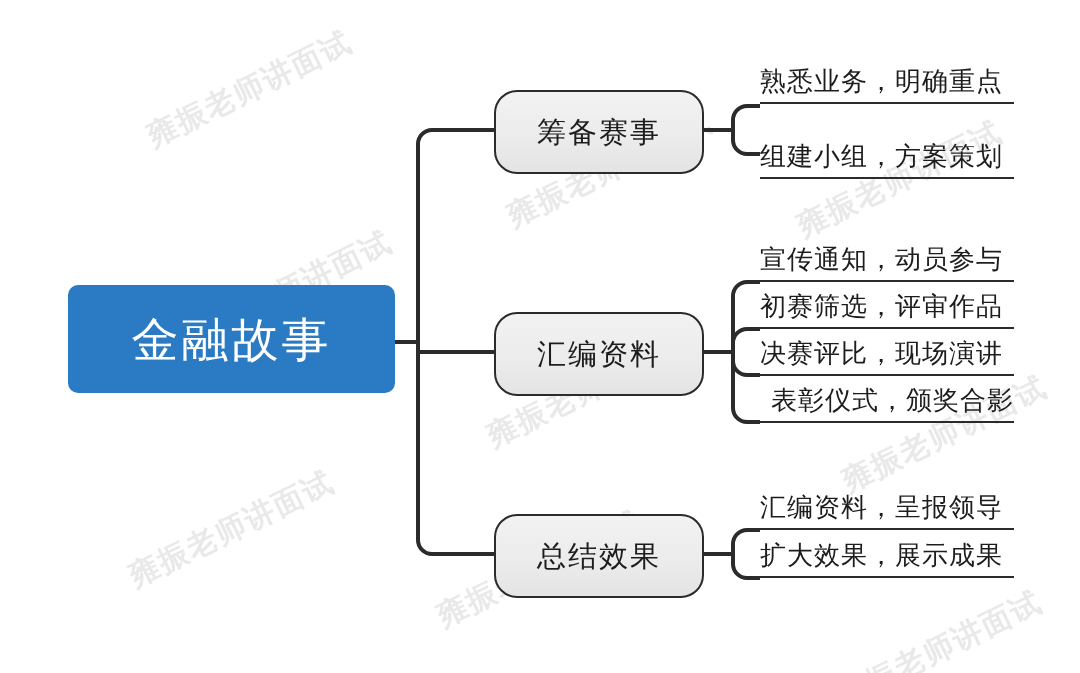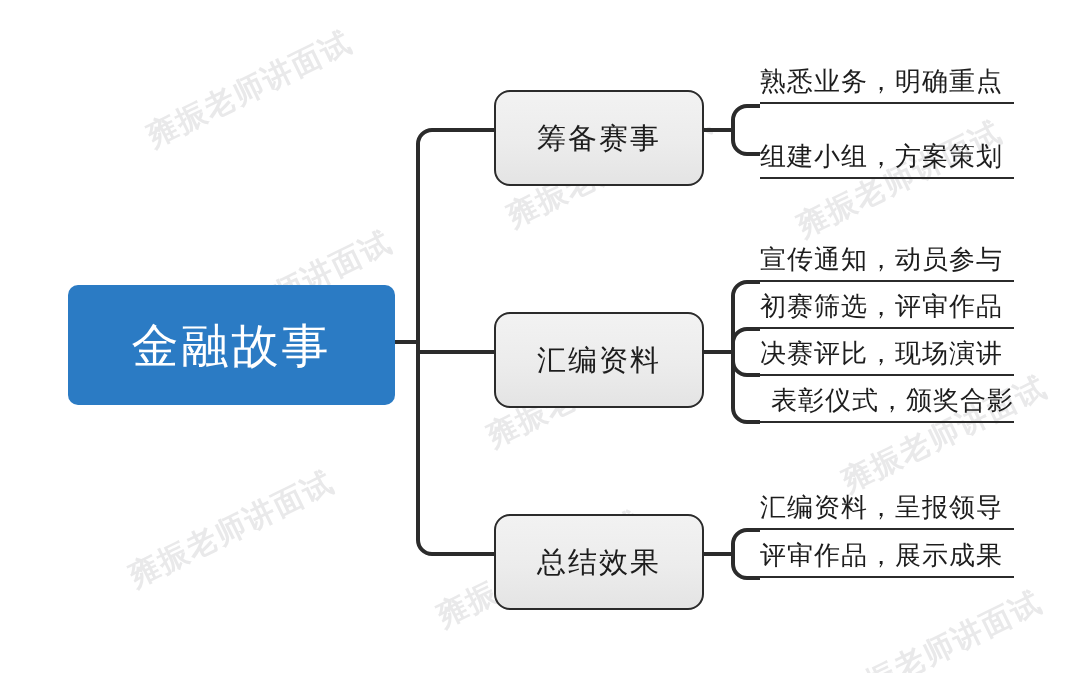--- a/index.html
+++ b/index.html
@@ -37,43 +37,43 @@
     left: 0; top: 0;
     width: 1080px;
     height: 673px;
   }
   
   .root-node {
     position: absolute;
     left: 68px;
     top: 285px;
     width: 327px;
-    height: 120px;
+    height: 108px;
     border-radius: 10px;
     background: #2b7bc4;
     display: flex;
     align-items: center;
     justify-content: center;
     box-sizing: border-box;
   }
   .root-label {
     color: #ffffff;
     font-size: 47px;
     letter-spacing: 3px;
     font-weight: 400;
     line-height: 1;
   }
   
   .branch-node {
     position: absolute;
     left: 494px;
     width: 210px;
-    height: 96px;
+    height: 84px;
     border: 2.5px solid #2b2b2b;
-    border-radius: 16px;
+    border-radius: 23px;
     background: linear-gradient(180deg, #f2f2f2 0%, #ececec 55%, #e4e4e4 100%);
     display: flex;
     align-items: center;
     justify-content: center;
     box-sizing: border-box;
   }
   .branch-label {
     color: #1d1d1d;
     font-size: 29px;
     letter-spacing: 2px;
@@ -166,16 +166,16 @@
     <span class="leaf-label">决赛评比，现场演讲</span>
   </div>
   <div class="leaf" style="top:379px;justify-content:flex-end;">
     <span class="leaf-label">表彰仪式，颁奖合影</span>
   </div>
 
   <div class="leaf" style="top:486px;">
     <span class="leaf-label">汇编资料，呈报领导</span>
   </div>
   <div class="leaf" style="top:534px;">
-    <span class="leaf-label">评审作品，展示成果</span>
+    <span class="leaf-label">扩大效果，展示成果</span>
   </div>
 
 </div>
 
 </body></html>

